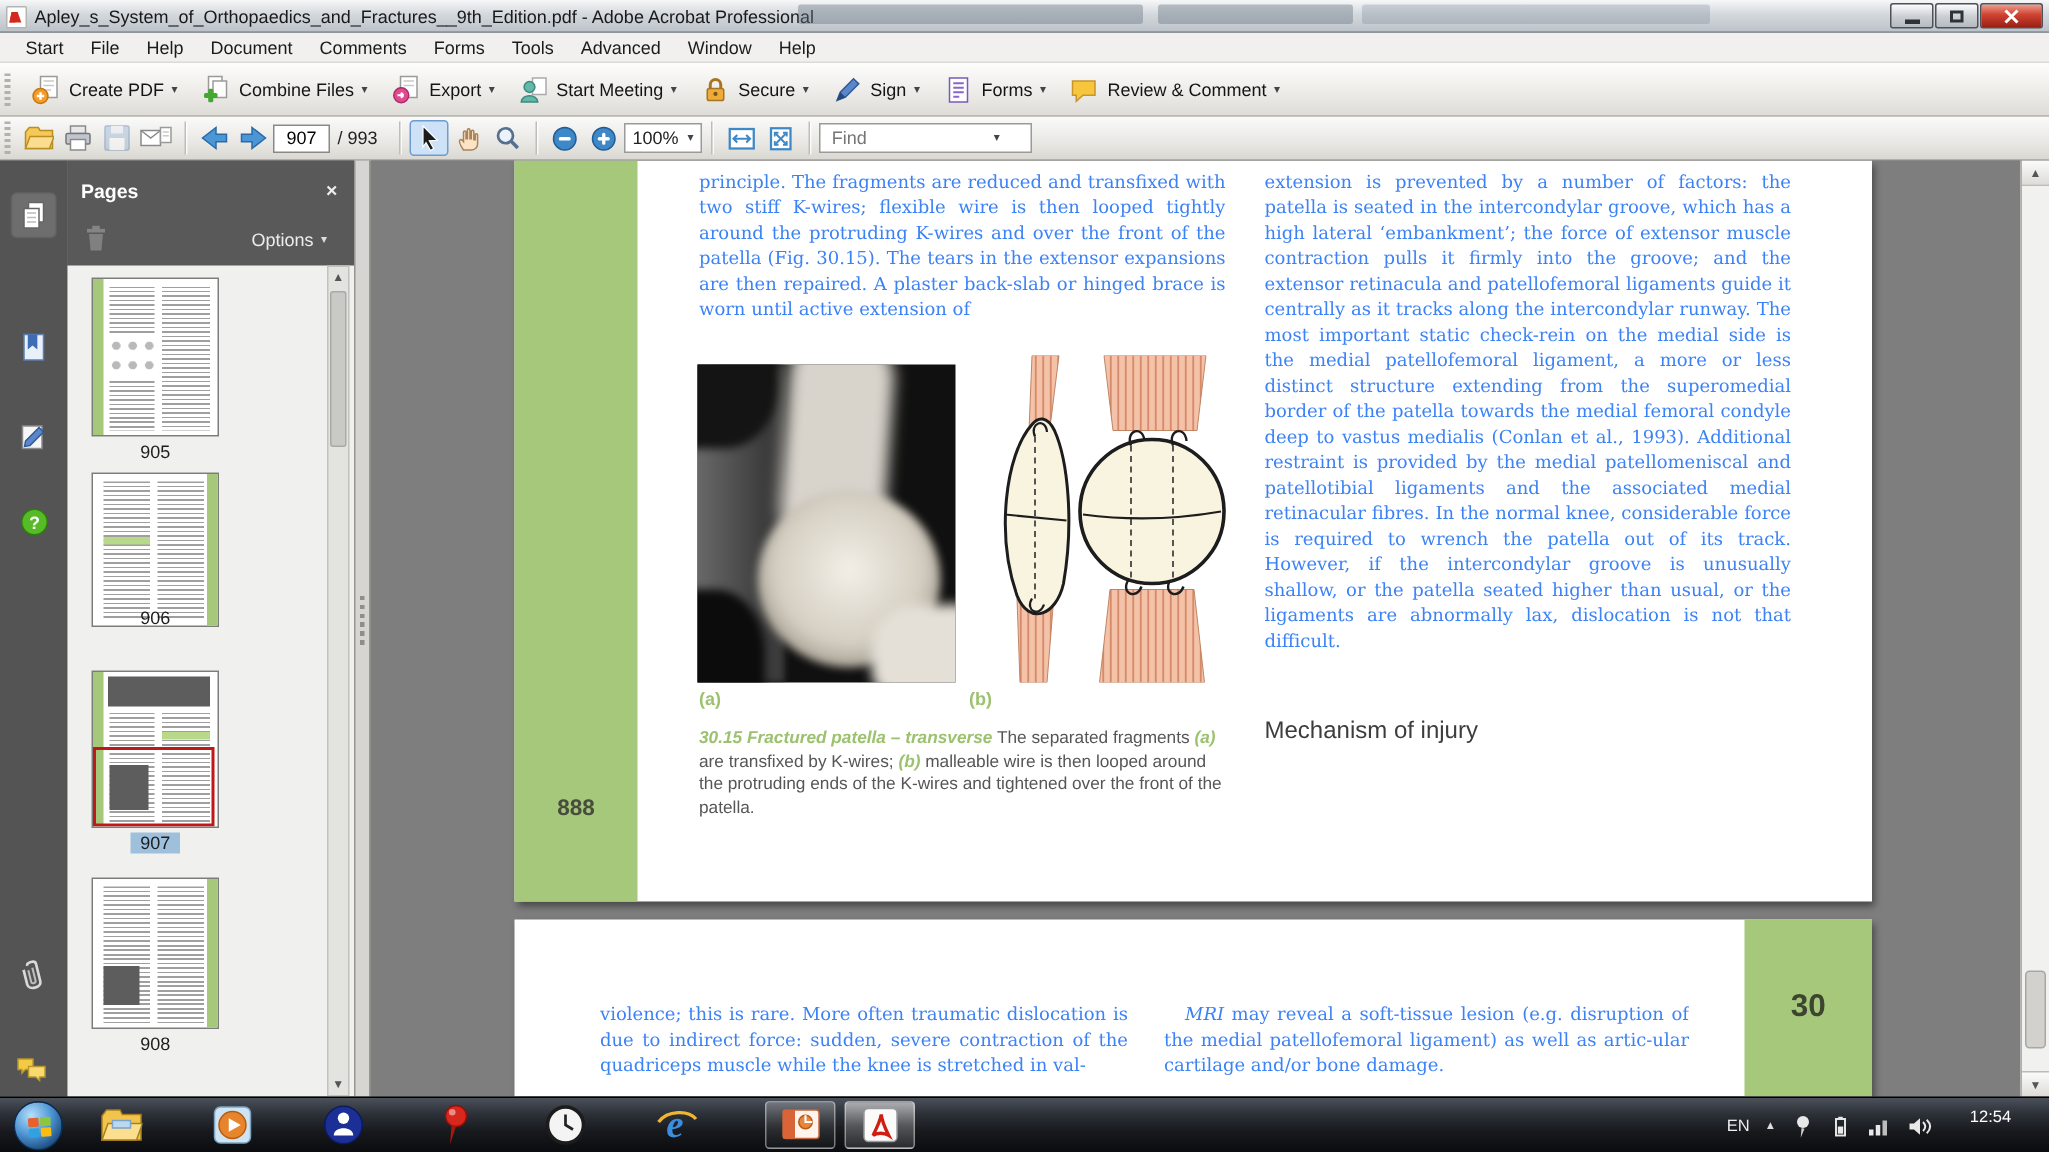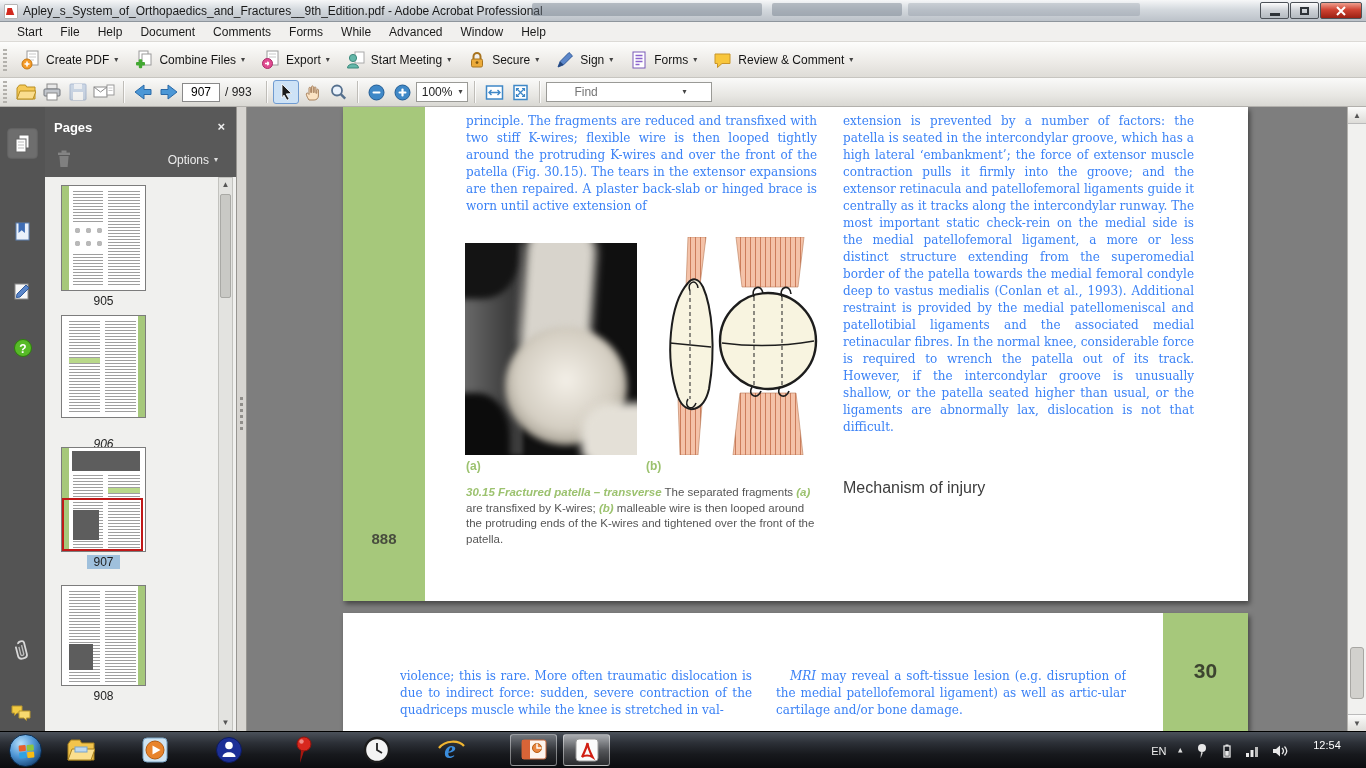--- a/index.html
+++ b/index.html
@@ -38,22 +38,22 @@
   .caret{font-size:8px;color:#444;line-height:1;}
   .t2btn{width:26px;height:24px;display:flex;align-items:center;justify-content:center;border-radius:3px;}
   .t2btn.active-tool{background:#cde2f6;border:1px solid #6f9bd1;}
   .t2btn.disabled{opacity:.45;}
   .sep{width:1px;height:22px;background:#bfbdb8;box-shadow:1px 0 0 rgba(255,255,255,.8);margin:0 6px;}
   .pageinput{width:38px;height:19px;border:1px solid #898989;background:#fff;font-size:12px;text-align:center;
     font-family:"Liberation Sans",sans-serif;padding:0;}
   .ptotal{font-size:12px;color:#222;margin:0 8px 0 5px;}
   .zoombox{height:20px;min-width:52px;border:1px solid #9a9a96;background:#fff;display:flex;align-items:center;
     justify-content:space-between;font-size:12px;color:#222;padding:0 5px;gap:6px;}
-  .findbox{width:166px;height:20px;border:1px solid #9a9a96;background:#fff;display:flex;align-items:center;
-    justify-content:center;padding:0 5px;}
+  .findbox{width:142px;height:20px;border:1px solid #9a9a96;background:#fff;display:flex;align-items:center;
+    justify-content:flex-start;padding:0 5px;}
   .findbox input{border:0;outline:0;width:110px;font-size:12px;color:#333;font-family:"Liberation Sans",sans-serif;}
 
   
   .main{position:absolute;top:107px;left:0;width:1366px;height:624px;}
   .navstrip{position:absolute;left:0;top:0;width:45px;height:624px;background:#545454;}
   .nsicon{position:absolute;left:7px;width:31px;height:31px;display:flex;align-items:center;justify-content:center;border-radius:4px;}
   .nsicon.active{background:#6e6e6e;box-shadow:inset 0 0 2px rgba(0,0,0,.4);}
 
   .panel{position:absolute;left:45px;top:0;width:191px;height:624px;background:#595959;}
   .panel-title{position:absolute;top:13px;left:9px;color:#fff;font-size:13px;font-weight:bold;}
@@ -172,21 +172,21 @@
     </div>
   </div>
 
   <div class="menubar">
     <span class="mitem">Start</span>
     <span class="mitem">File</span>
     <span class="mitem">Help</span>
     <span class="mitem">Document</span>
     <span class="mitem">Comments</span>
     <span class="mitem">Forms</span>
-    <span class="mitem">While</span>
+    <span class="mitem">Tools</span>
     <span class="mitem">Advanced</span>
     <span class="mitem">Window</span>
     <span class="mitem">Help</span>
   </div>
 
   <div class="tb1">
     <div class="grip"></div>
     <div class="t1btn">
       <svg width="20" height="20">
         <rect x="6" y="1" width="11" height="14" fill="#fff" stroke="#9a9a9a"></rect>
@@ -426,21 +426,21 @@
           <div class="tx" style="left:11px;top:68px;width:30px;height:33px;"></div>
         </div>
         <div class="tlabel" style="top:117px;"><span>905</span></div>
 
         <div class="thumb" style="top:138px;height:103px;">
           <div class="tband r"></div>
           <div class="tx" style="left:7px;top:5px;width:31px;height:93px;"></div>
           <div class="tx" style="left:43px;top:5px;width:31px;height:93px;"></div>
           <div class="thl" style="left:7px;top:42px;width:31px;height:5px;"></div>
         </div>
-        <div class="tlabel" style="top:260px;font-style:italic;"><span>906</span></div>
+        <div class="tlabel" style="top:228px;"><span>906</span></div>
 
         <div class="thumb" style="top:270px;height:105px;">
           <div class="tband l"></div>
           <div class="timg" style="left:10px;top:3px;width:68px;height:20px;"></div>
           <div class="tx" style="left:11px;top:27px;width:30px;height:74px;"></div>
           <div class="tx" style="left:46px;top:27px;width:32px;height:74px;"></div>
           <div class="thl" style="left:46px;top:40px;width:32px;height:5px;"></div>
           <div class="timg" style="left:11px;top:62px;width:26px;height:30px;"></div>
           <div class="viewbox" style="left:0px;top:50px;width:81px;height:53px;"></div>
         </div>

